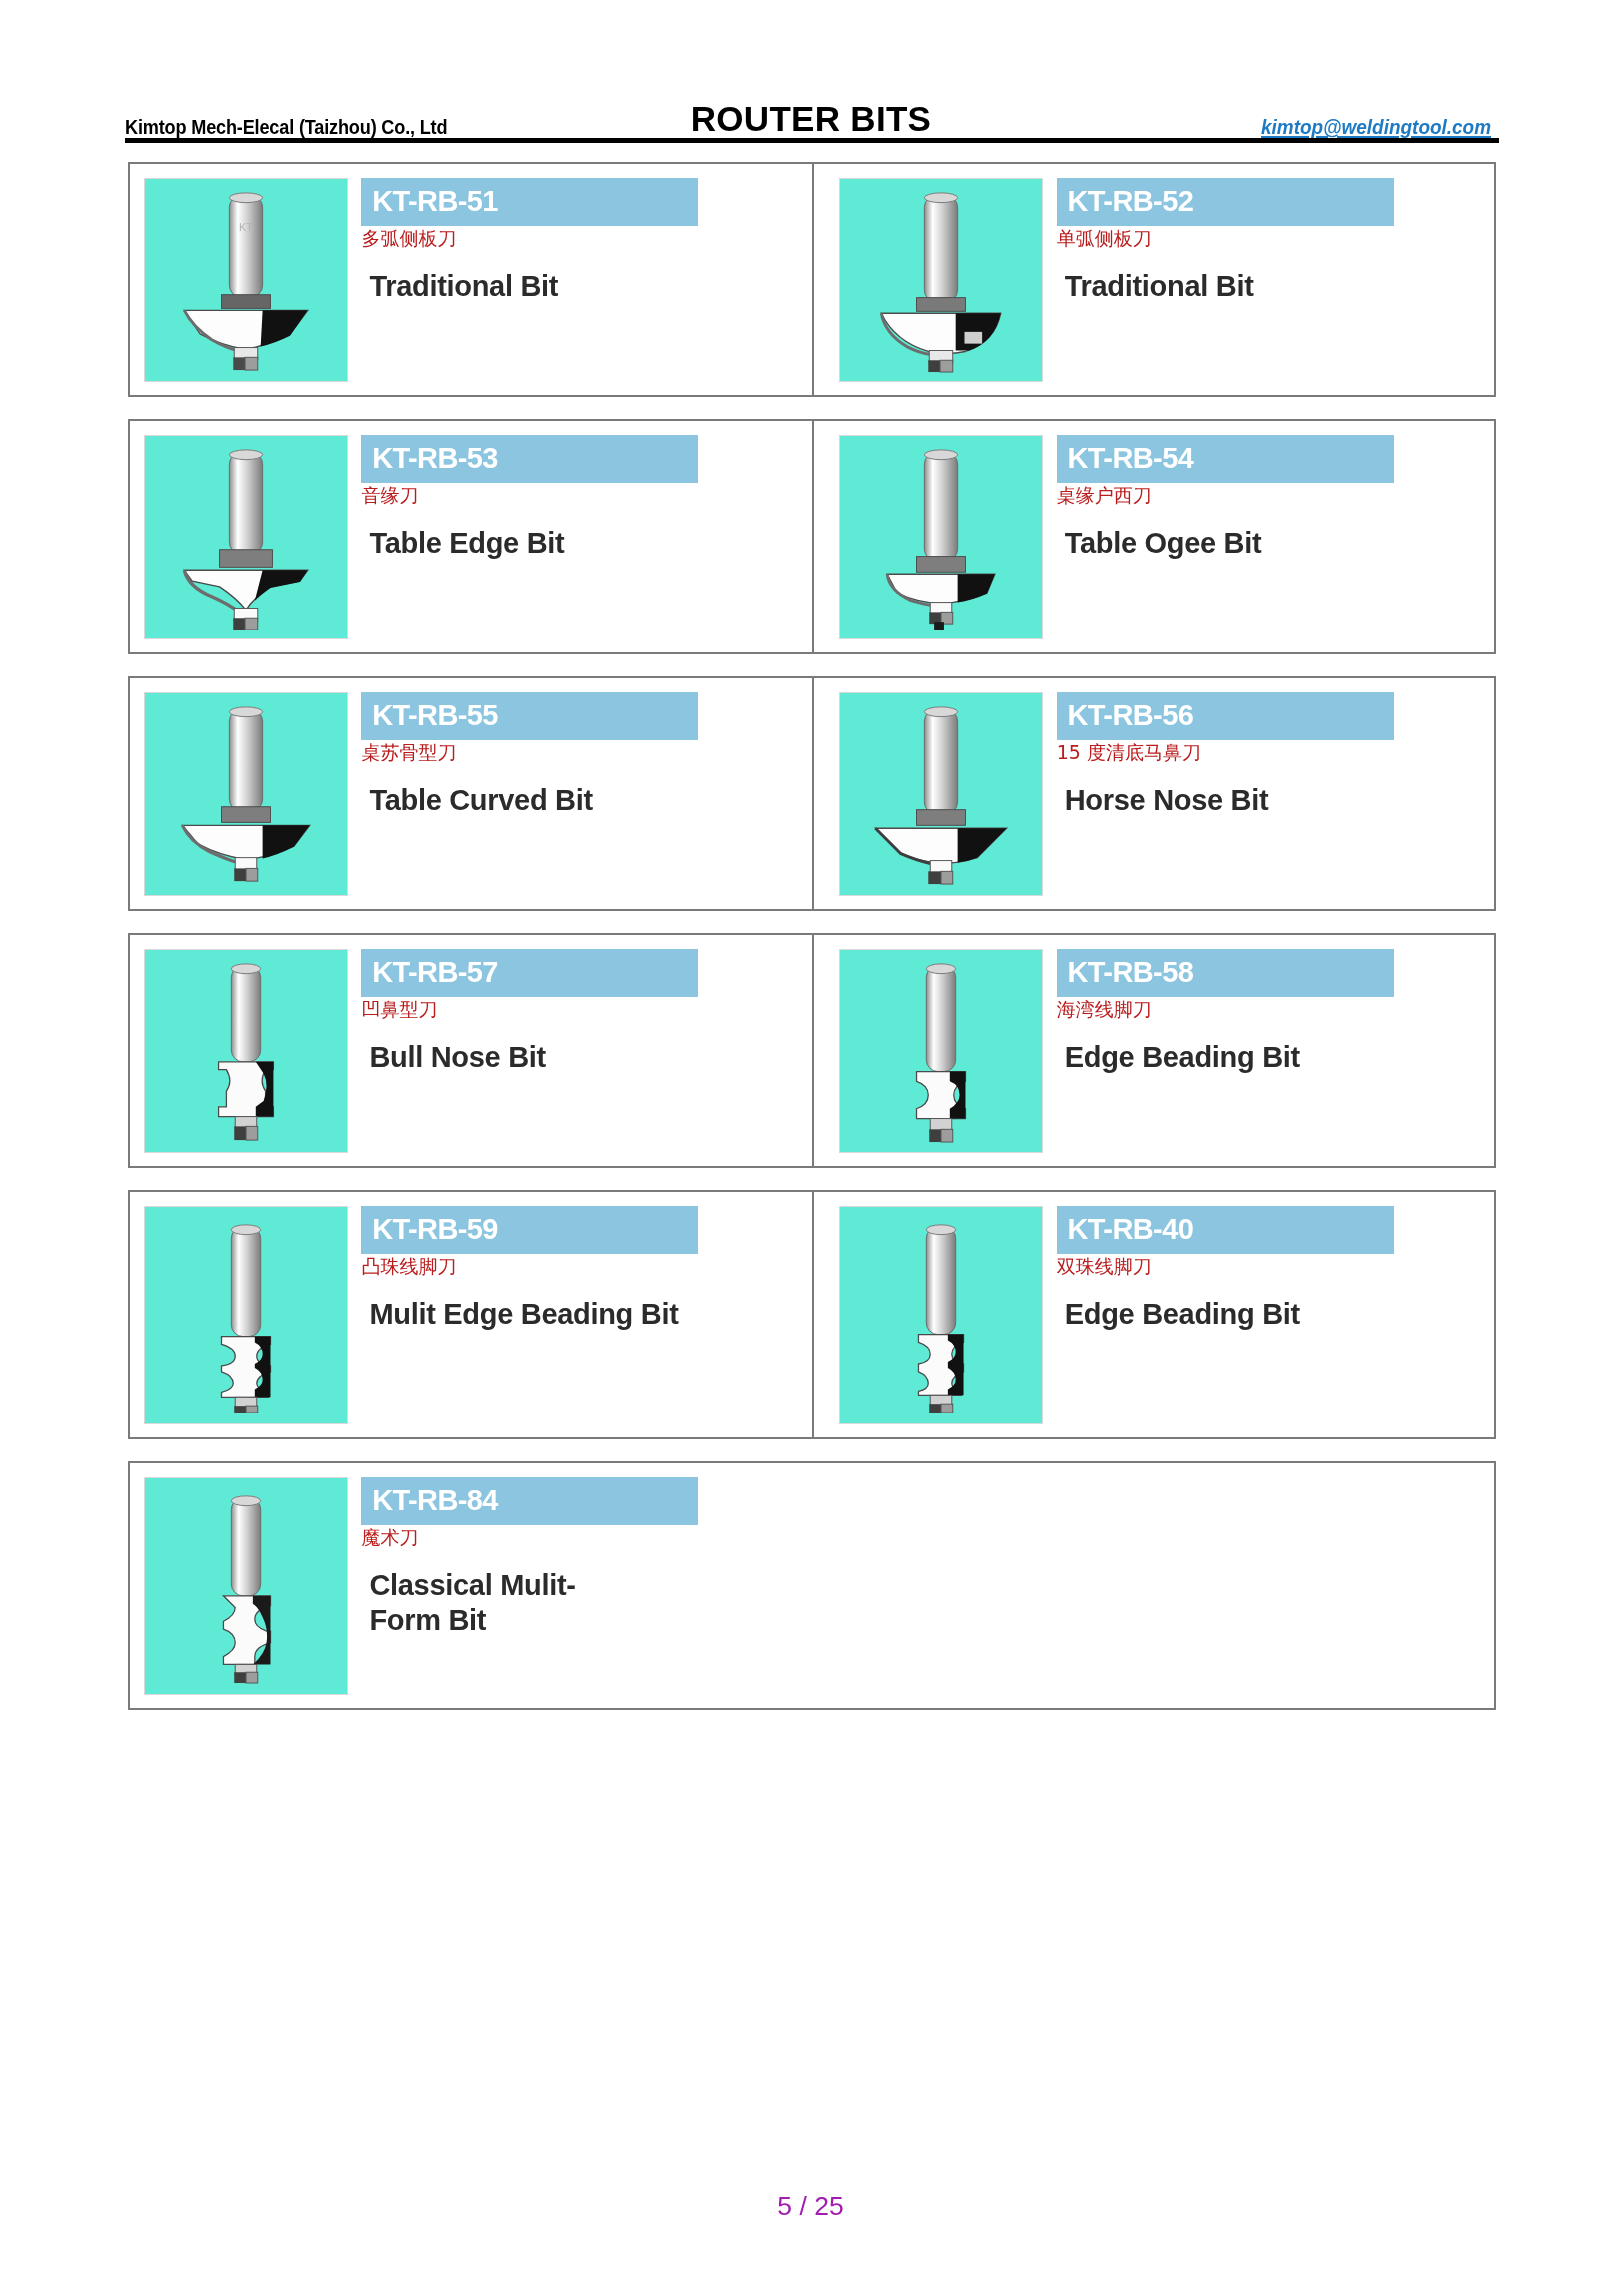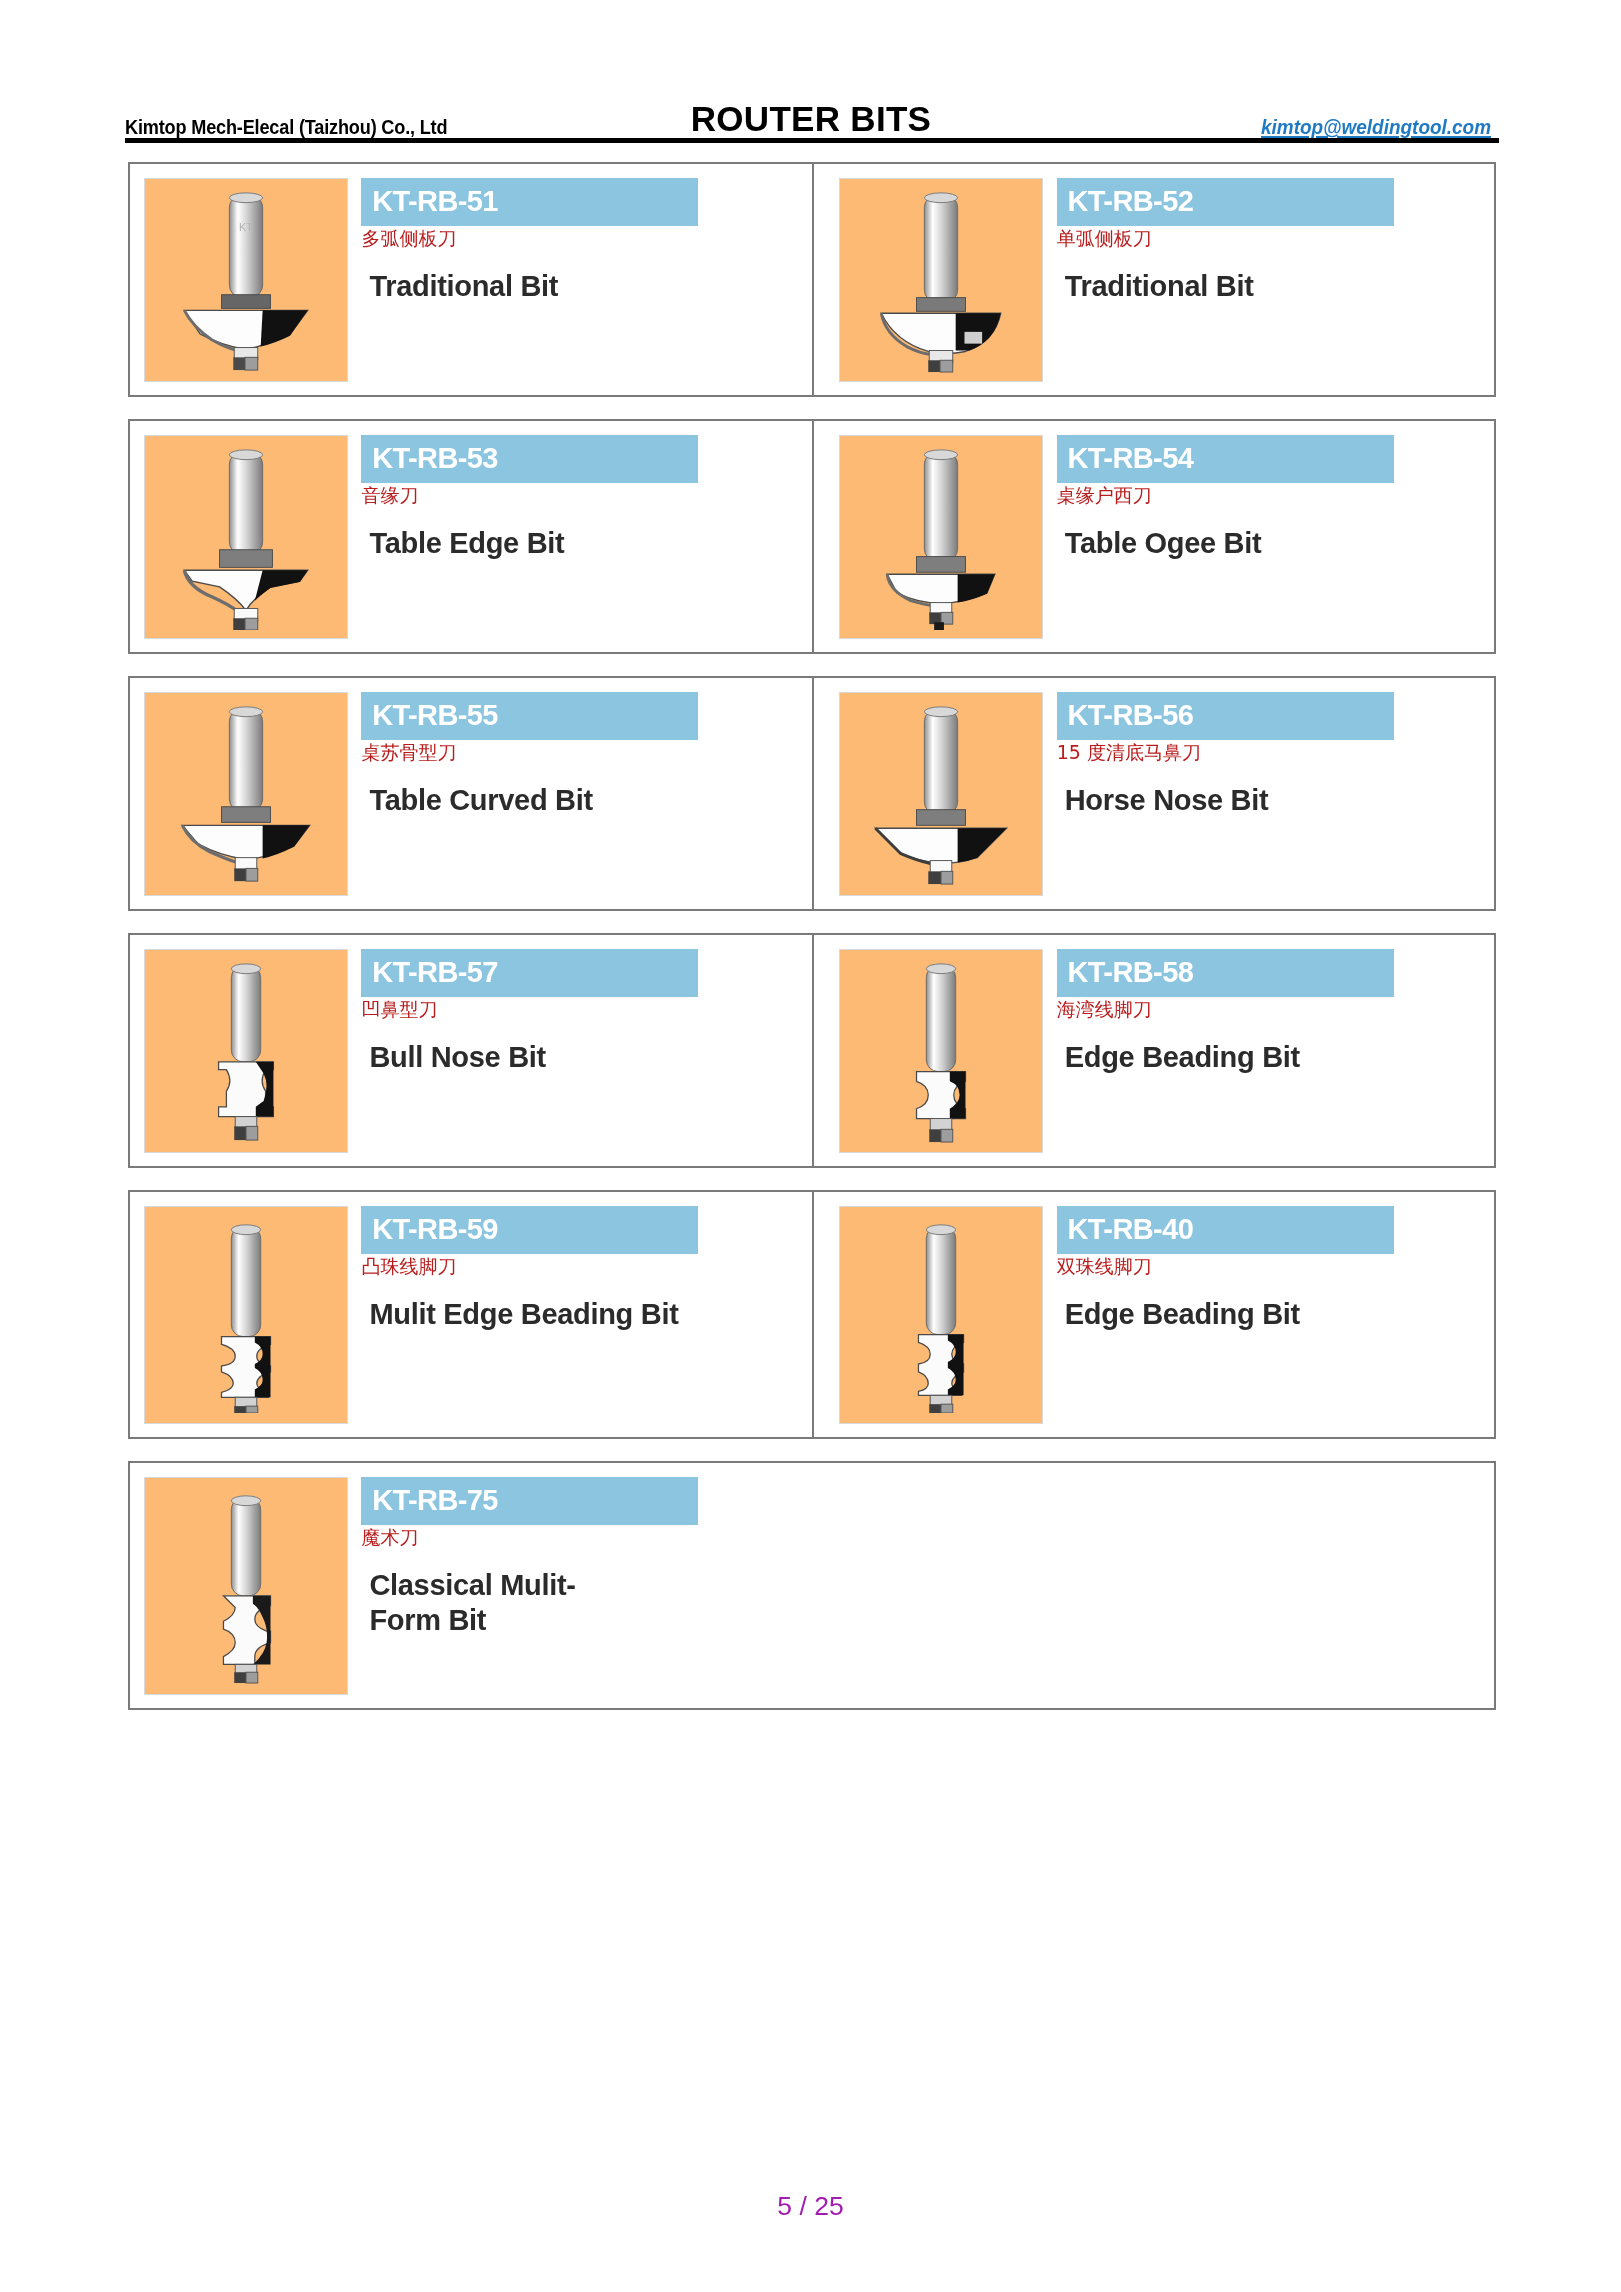--- a/index.html
+++ b/index.html
@@ -107,21 +107,21 @@
   }
   .cell.full {
     flex: 0 0 100%;
   }
 
   .thumb {
     box-sizing: border-box;
     flex: 0 0 204px;
     height: 204px;
     border: 1px solid #d9d9d9;
-    background: #fdba74;
+    background: #5eead4;
     position: relative;
     overflow: hidden;
   }
   .row.tall .thumb {
     height: 218px;
   }
 
   .bit-svg {
     position: absolute;
     left: 50%;
@@ -446,21 +446,21 @@
             <ellipse cx="75" cy="13" rx="15" ry="5" fill="#d8d8d8" stroke="#7a7a7a" stroke-width="1"></ellipse>
             <path d="M52 110 L100 110 L100 120 Q84 124 84 134 Q84 142 96 146 L100 146 L100 158 Q84 162 84 172 L84 180 L52 180 L52 172 Q64 166 64 158 Q64 148 52 144 L52 136 Q64 130 64 122 Z" fill="#fbfbfb" stroke="#4a4a4a" stroke-width="1.3"></path>
             <path d="M82 110 L100 110 L100 180 L82 180 Q94 170 96 158 Q98 144 92 132 Q88 122 82 118 Z" fill="#1a1a1a"></path>
             <rect x="64" y="180" width="22" height="10" fill="#d2d2d2" stroke="#555"></rect>
             <rect x="63" y="188" width="12" height="11" fill="#3f3f3f"></rect>
             <rect x="75" y="188" width="12" height="11" fill="#9d9d9d" stroke="#555"></rect>
           </svg>
         </div>
         <div class="info">
           <div class="code-bar">
-            <span class="code-text">KT-RB-75</span>
+            <span class="code-text">KT-RB-84</span>
           </div>
           <div class="cn-name">魔术刀</div>
           <div class="en-name" style="max-width:225px;">Classical Mulit-Form Bit</div>
         </div>
       </div>
     </div>
 
   </div>
 
   <div class="page-footer">

